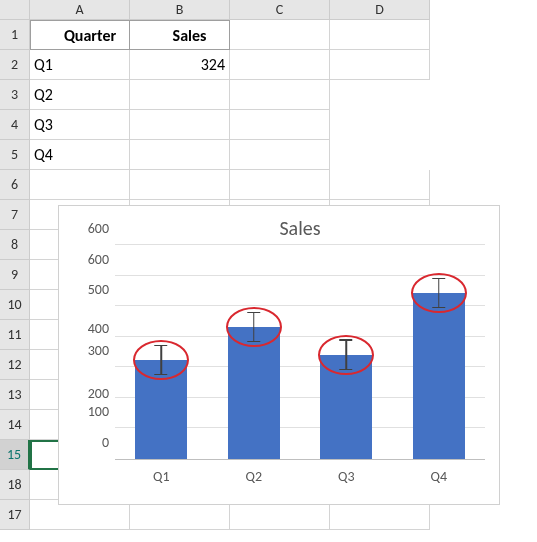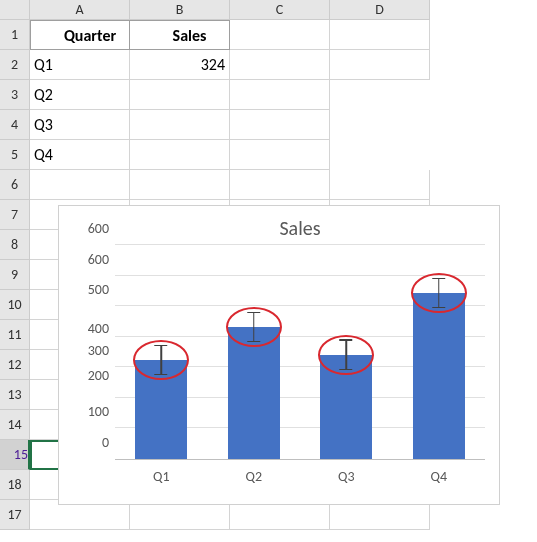--- a/index.html
+++ b/index.html
@@ -46,23 +46,22 @@
     background: #e6e6e6;
     border-right: 1px solid #ccc;
     border-bottom: 1px solid #ccc;
     text-align: center;
     line-height: 30px;
     color: #333;
     font-size: 14px;
   }
   .rh.sel {
     background: #d2d2d2;
-    color: #4c1d95;
+    color: #0f766e;
     border-right: 2px solid #217346;
-    text-align: right;
   }
   .cell {
     width: 100px;
     border-right: 1px solid #d4d4d4;
     border-bottom: 1px solid #d4d4d4;
     padding: 0 4px;
     line-height: 30px;
     font-size: 16px;
     background: #fff;
   }
@@ -290,21 +289,21 @@
     </div>
 </div>
 
 <div class="chart-card">
   <div class="chart-title">Sales</div>
   <div class="plot" id="plot">
       <div class="ylab" style="bottom: 0px;">0</div>
       <div class="gridline" style="bottom: 30.5714px;"></div>
       <div class="ylab" style="bottom: 30.5714px;">100</div>
       <div class="gridline" style="bottom: 61.1429px;"></div>
-      <div class="ylab" style="bottom: 67px;">200</div>
+      <div class="ylab" style="bottom: 49px;">200</div>
       <div class="gridline" style="bottom: 91.7143px;"></div>
       <div class="ylab" style="bottom: 91.7143px;">300</div>
       <div class="gridline" style="bottom: 122.286px;"></div>
       <div class="ylab" style="bottom: 114px;">400</div>
       <div class="gridline" style="bottom: 152.857px;"></div>
       <div class="ylab" style="bottom: 152.857px;">500</div>
       <div class="gridline" style="bottom: 183.429px;"></div>
       <div class="ylab" style="bottom: 183.429px;">600</div>
       <div class="gridline" style="bottom: 214px;"></div>
       <div class="ylab" style="bottom: 214px;">600</div>

